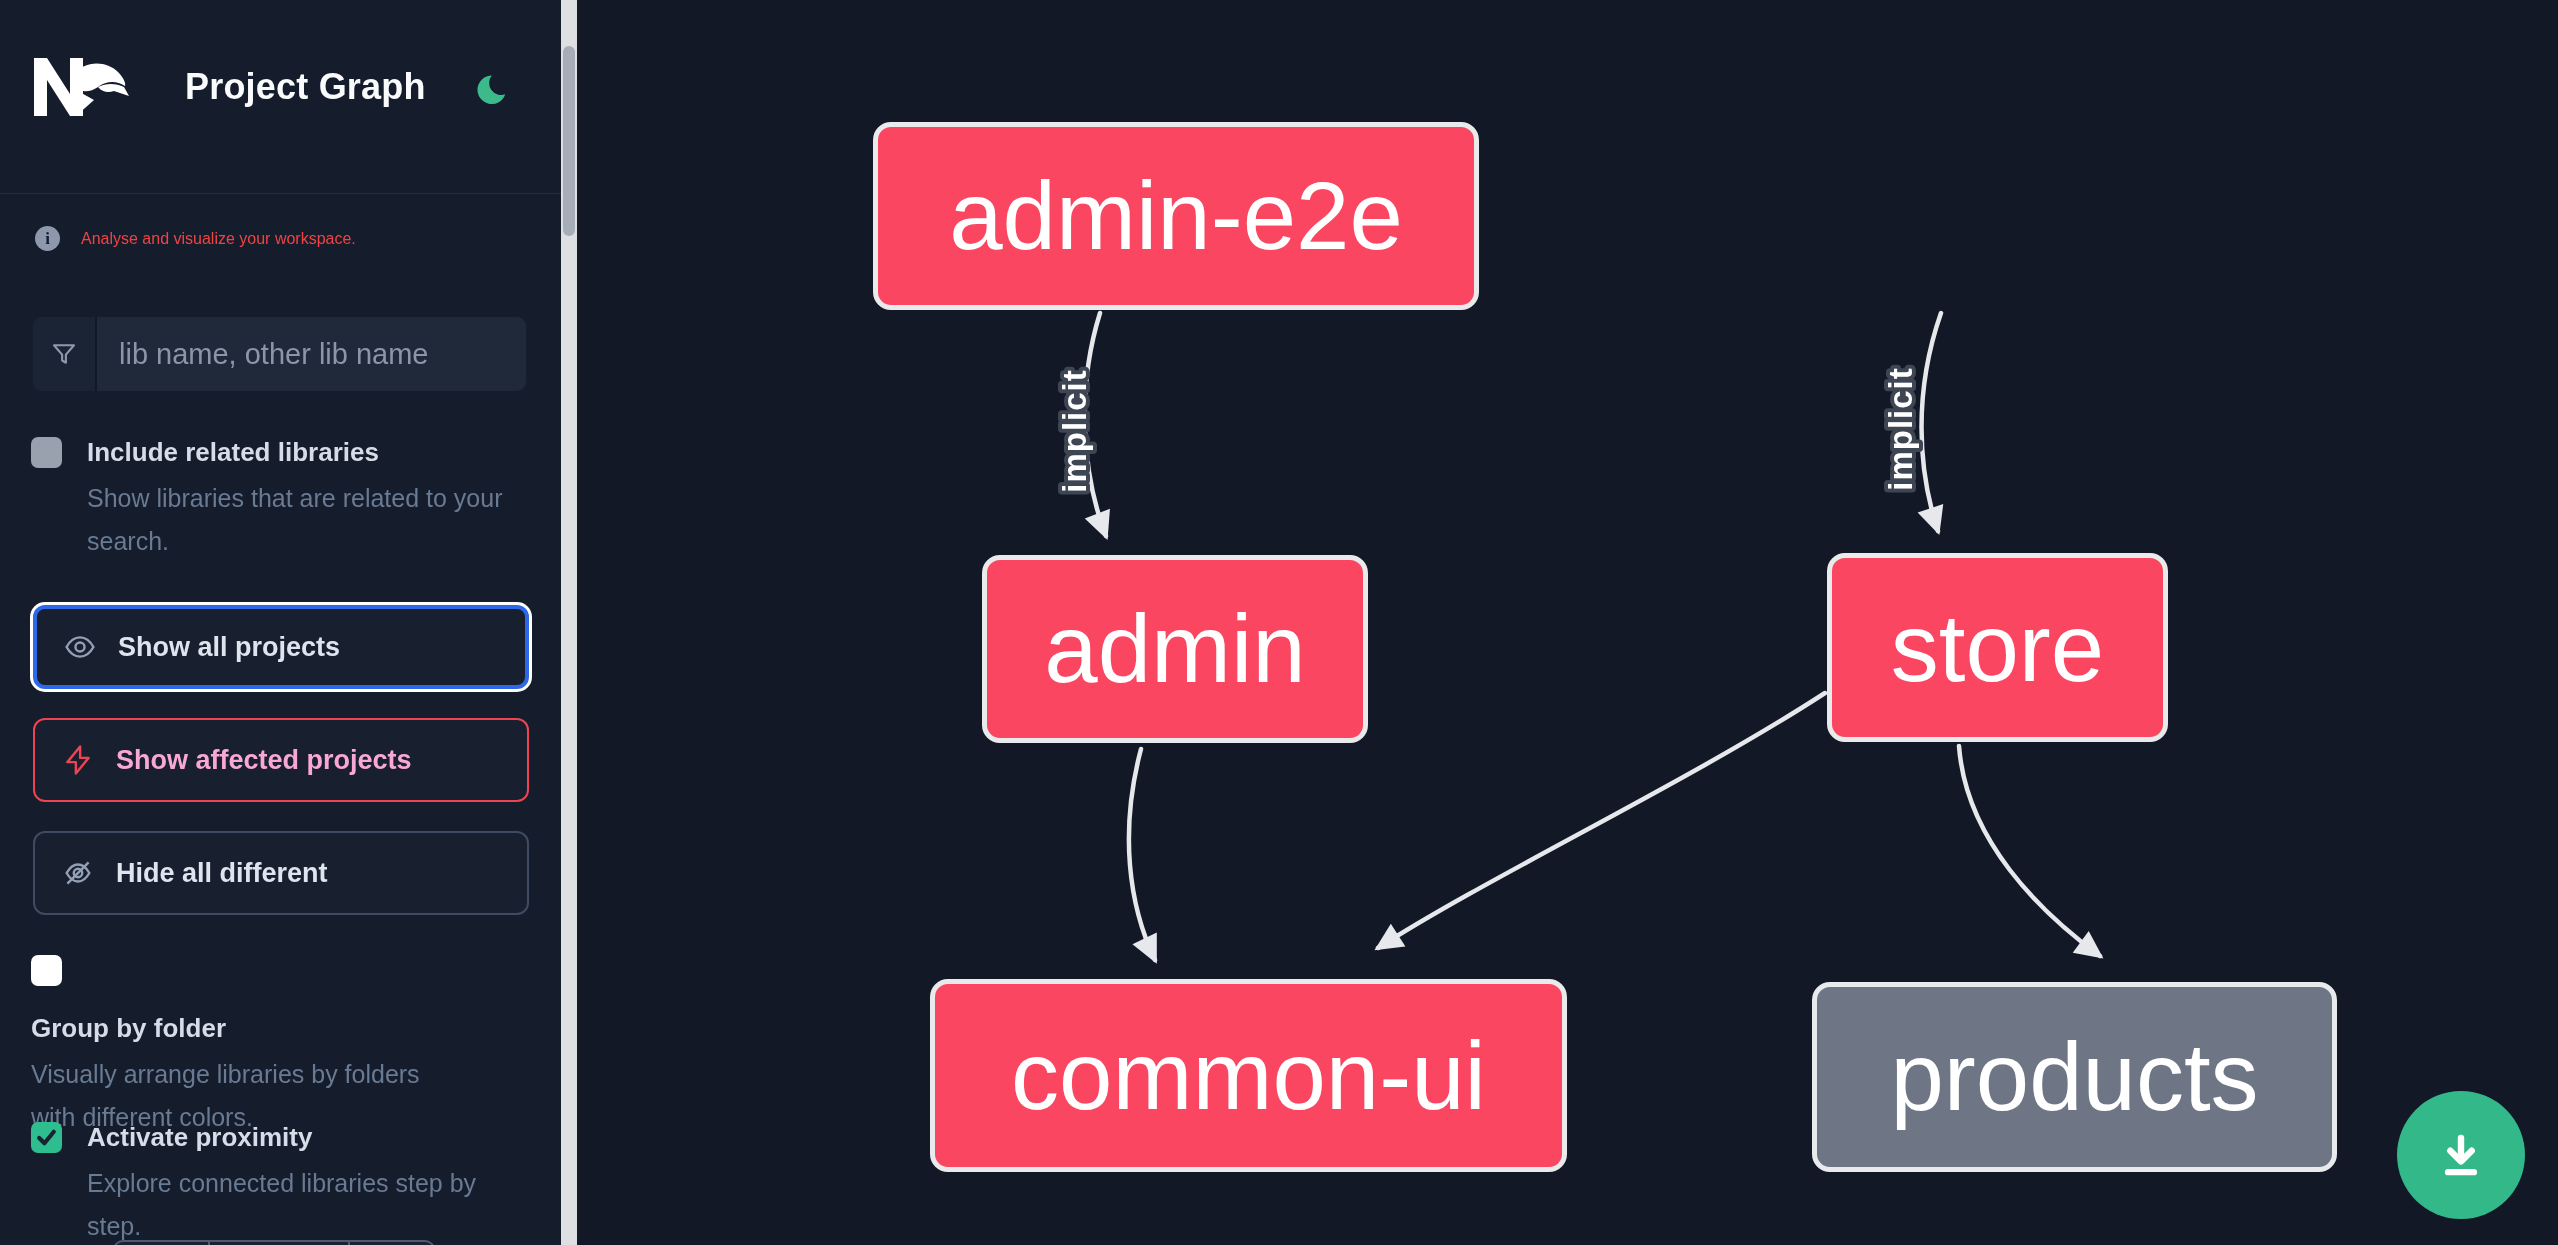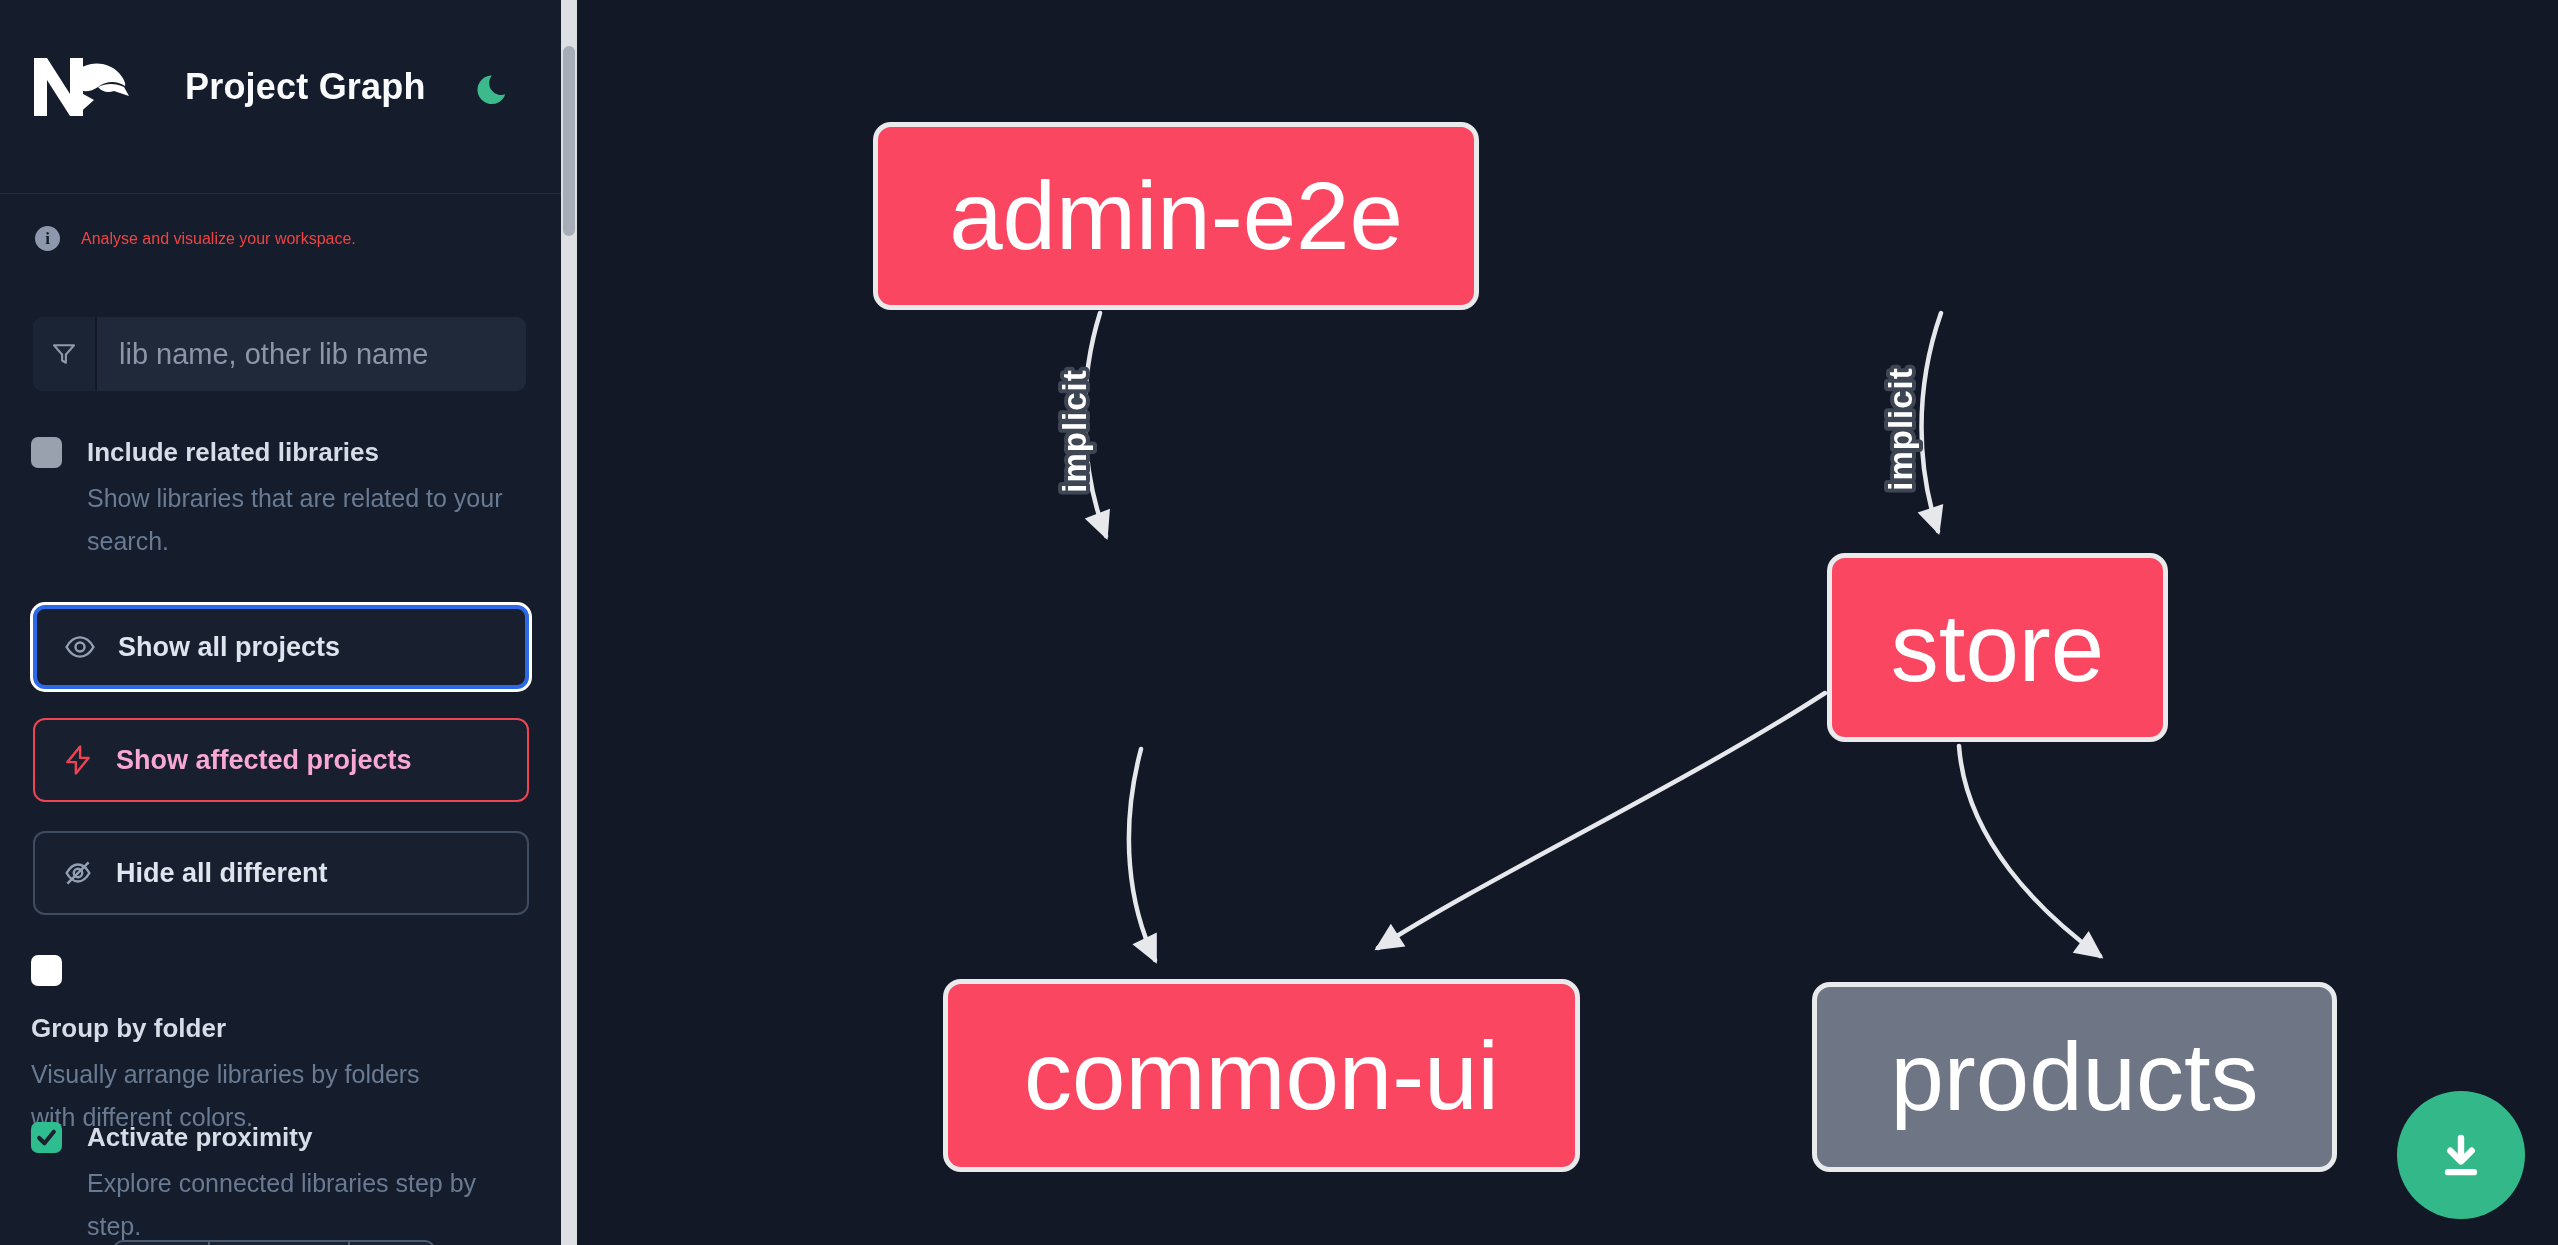--- a/index.html
+++ b/index.html
@@ -197,24 +197,27 @@
       <path class="edge" d="M 1825,693 C 1688,782 1490,876 1378,948" marker-end="url(#arrow)"></path>
       <path class="edge" d="M 1959,746 C 1966,840 2040,912 2100,956" marker-end="url(#arrow)"></path>
     </g>
     <text class="edge-label" text-anchor="middle" transform="translate(1086,431) rotate(-90)">implicit</text>
     <text class="edge-label" text-anchor="middle" transform="translate(1912,429) rotate(-90)">implicit</text>
   </svg>
 
   <div class="gnode" style="left:873px; top:122px; width:606px; height:188px;">
     <span>admin-e2e</span>
   </div>
+  <div class="gnode" style="left:982px; top:555px; width:386px; height:188px;">
+    <span>admin</span>
+  </div>
   <div class="gnode" style="left:1827px; top:553px; width:341px; height:189px;">
     <span>store</span>
   </div>
-  <div class="gnode" style="left:930px; top:979px; width:637px; height:193px;margin-left:13px;">
+  <div class="gnode" style="left:930px; top:979px; width:637px; height:193px;">
     <span>common-ui</span>
   </div>
   <div class="gnode gnode--gray" style="left:1812px; top:982px; width:525px; height:190px;">
     <span>products</span>
   </div>
 
   <button class="fab">
     <svg viewBox="0 0 56 56" width="60" height="60" fill="none" stroke="#ffffff" stroke-width="6" stroke-linecap="round" stroke-linejoin="round">
       <line x1="28" y1="12" x2="28" y2="32"></line>
       <polyline points="18,24 28,34 38,24"></polyline>

